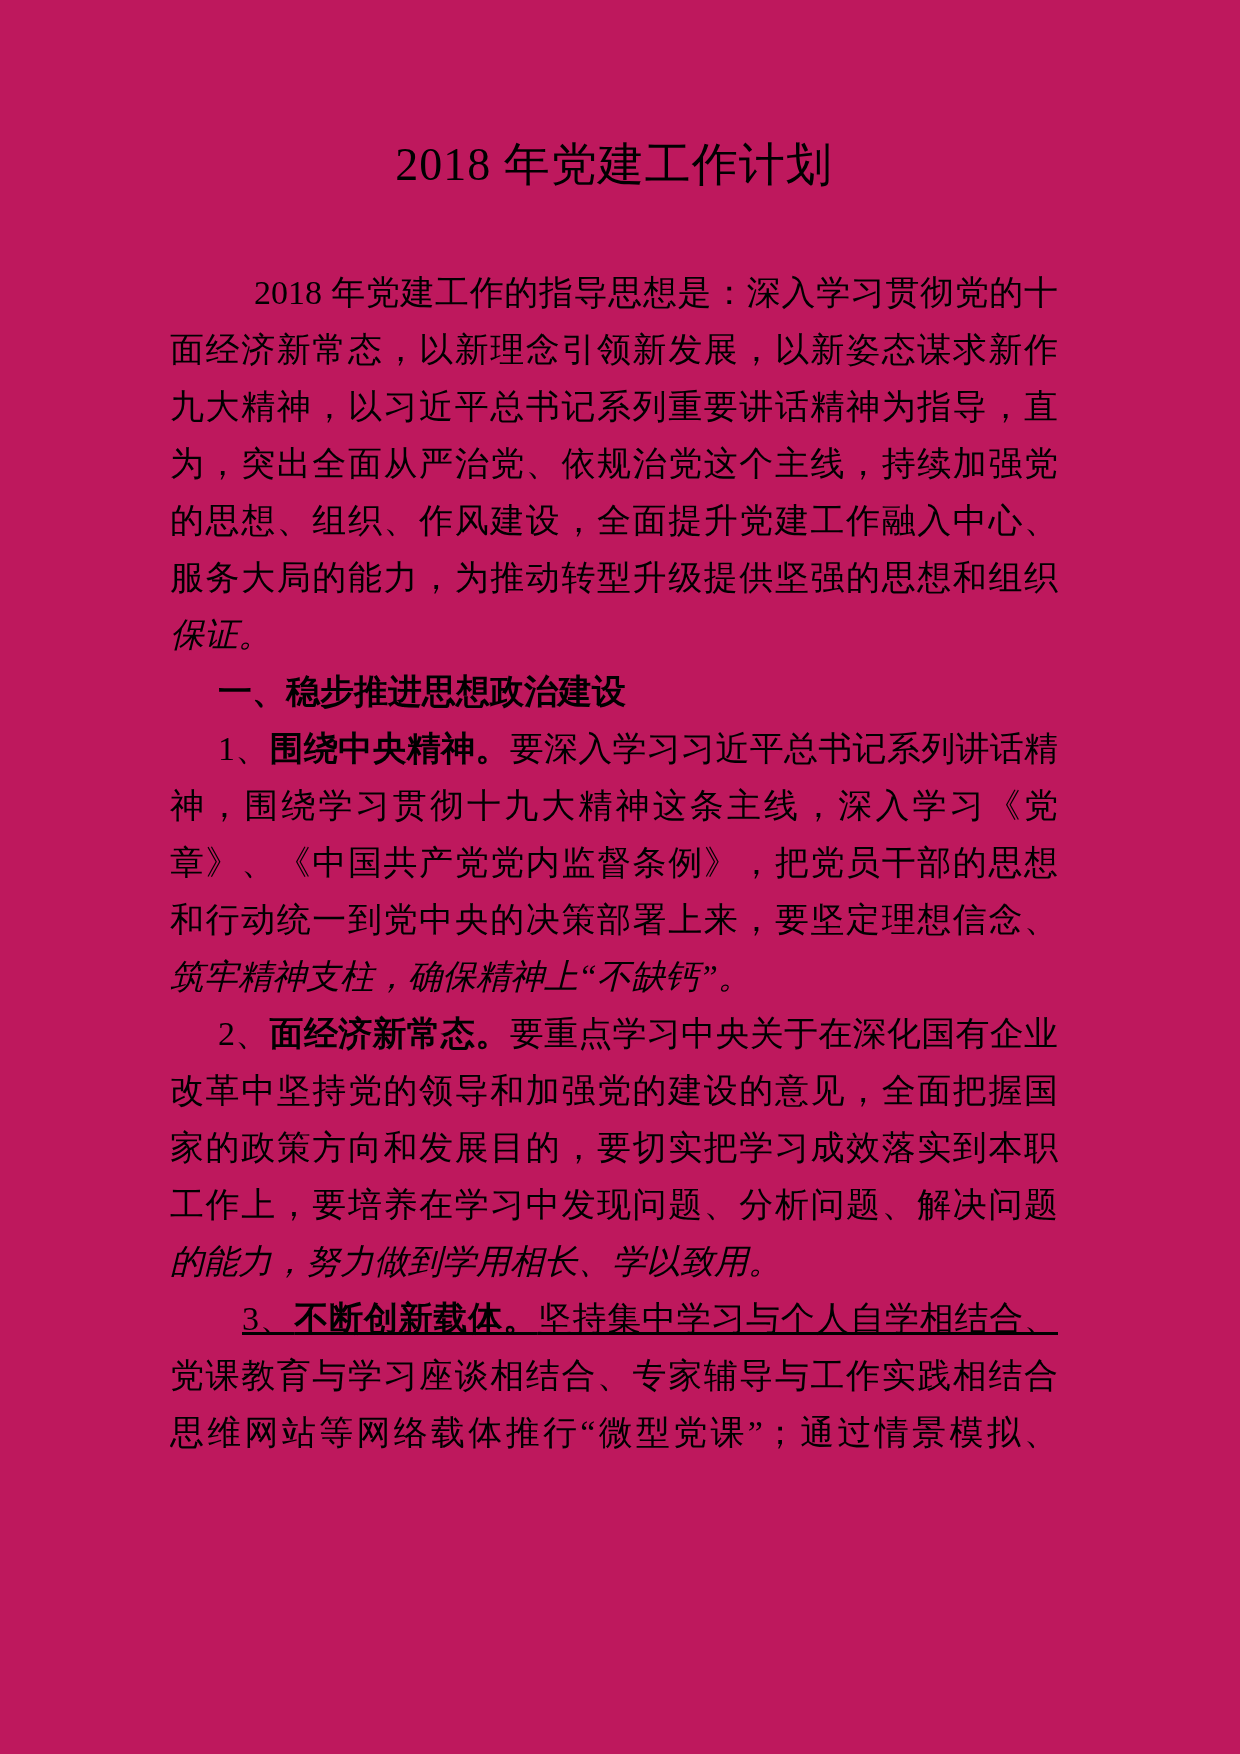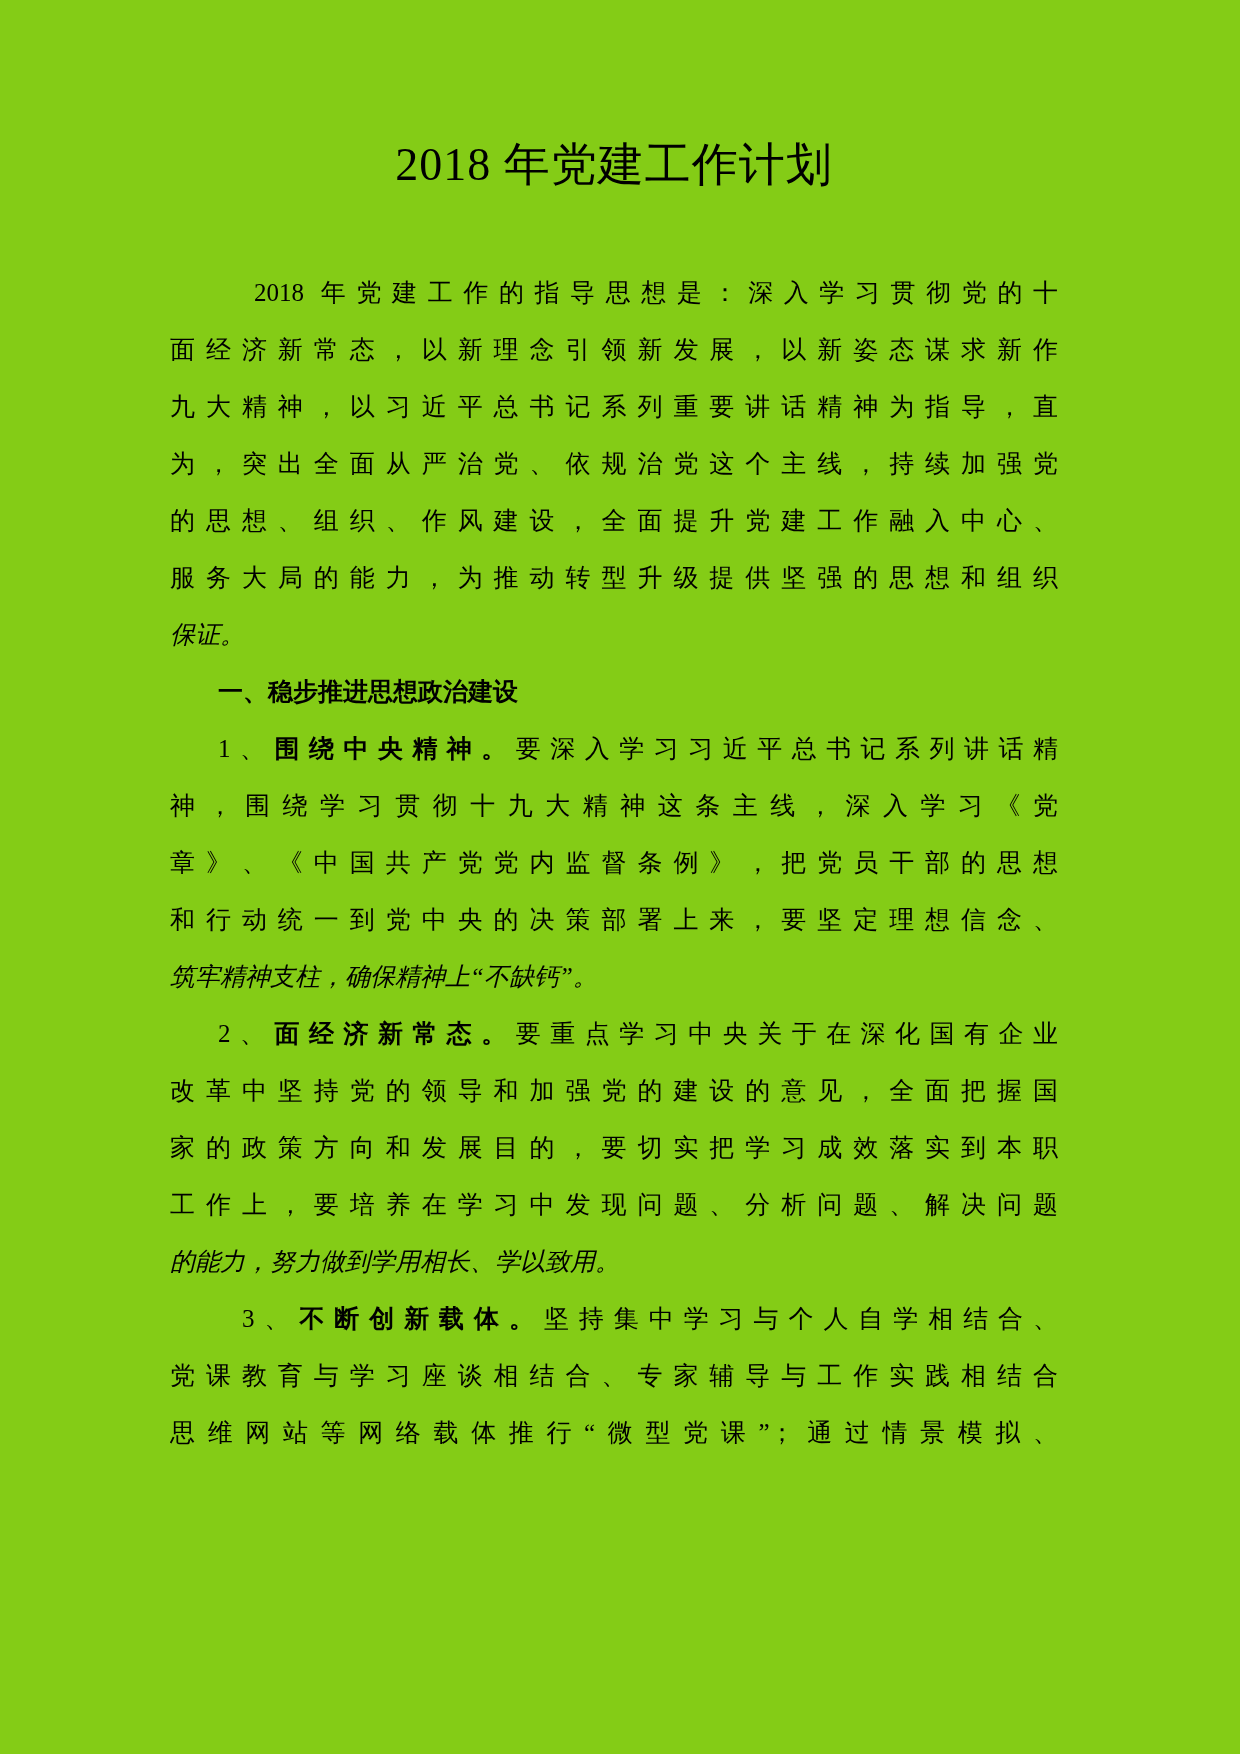--- a/index.html
+++ b/index.html
@@ -4,53 +4,53 @@
 <style>
   html, body {
     margin: 0;
     padding: 0;
     background: #ffffff;
   }
   .page {
     position: relative;
     width: 1240px;
     height: 1754px;
-    background: #84cc16;
+    background: #be185d;
     color: #000000;
     font-family: "Liberation Serif", sans-serif; 
     overflow: hidden;
     box-sizing: border-box;
     padding: 128px 182px 0 170px; 
   }
   .doc-title {
     font-size: 46px;
     font-weight: 400;
     line-height: 74px;
     text-align: center;
     margin: 0 0 62px 0;
     letter-spacing: 1px;
   }
   .para { margin: 0; }
   .line {
-    font-size: 25px;
+    font-size: 34px;
     line-height: 57px;
     height: 57px;
     text-align: justify;
     text-align-last: justify;
     overflow: hidden;
   }
   
   .endline {
     text-align-last: left;
     font-style: italic;
   }
   
   .indent-intro { padding-left: 84px; }
   .indent-item  { padding-left: 48px; }
-  .indent-item3 { padding-left: 72px; }
+  .indent-item3 { padding-left: 72px; text-decoration: underline; }
   .indent-head  { padding-left: 48px; font-family: Liberation Serif, serif; }
   .heading {
     font-weight: 700;
     text-align-last: left;
   }
   .lead { font-weight: 700; margin-top: 24px; }
   .num  { font-weight: 400; }
 </style>
 </head>
 <body>

